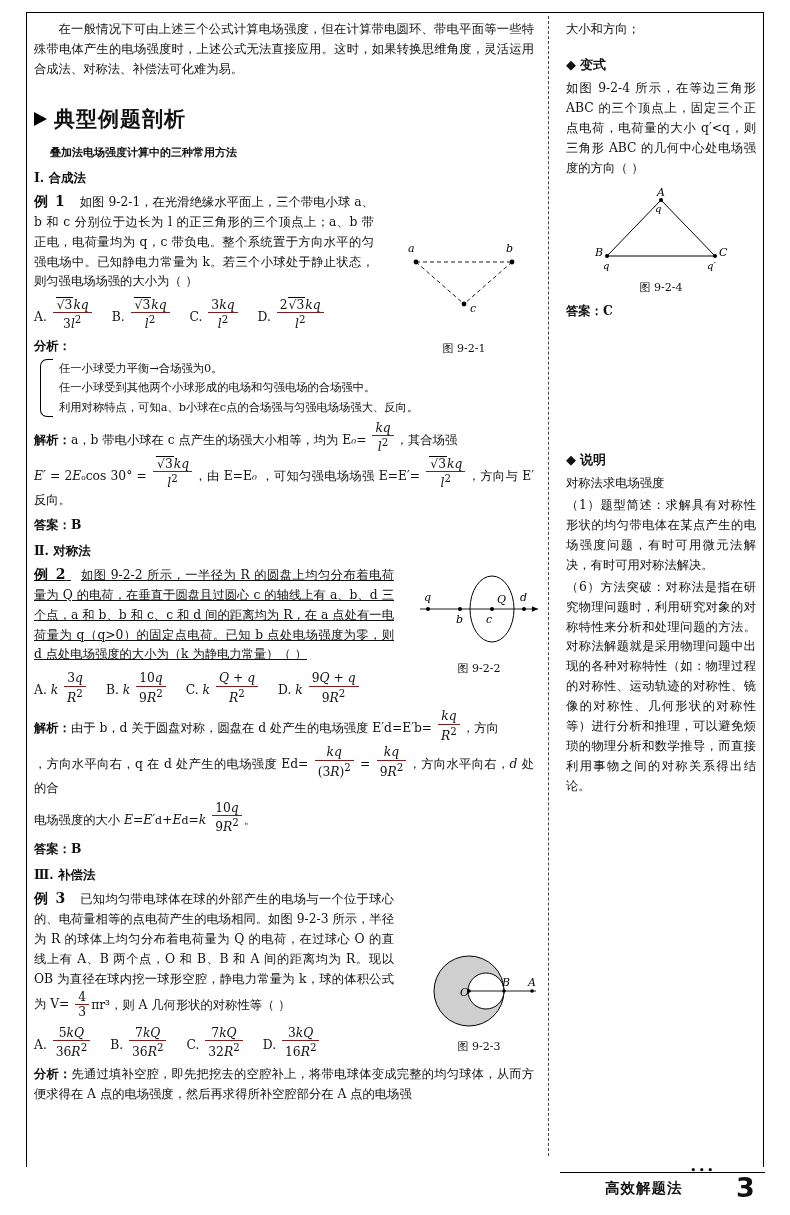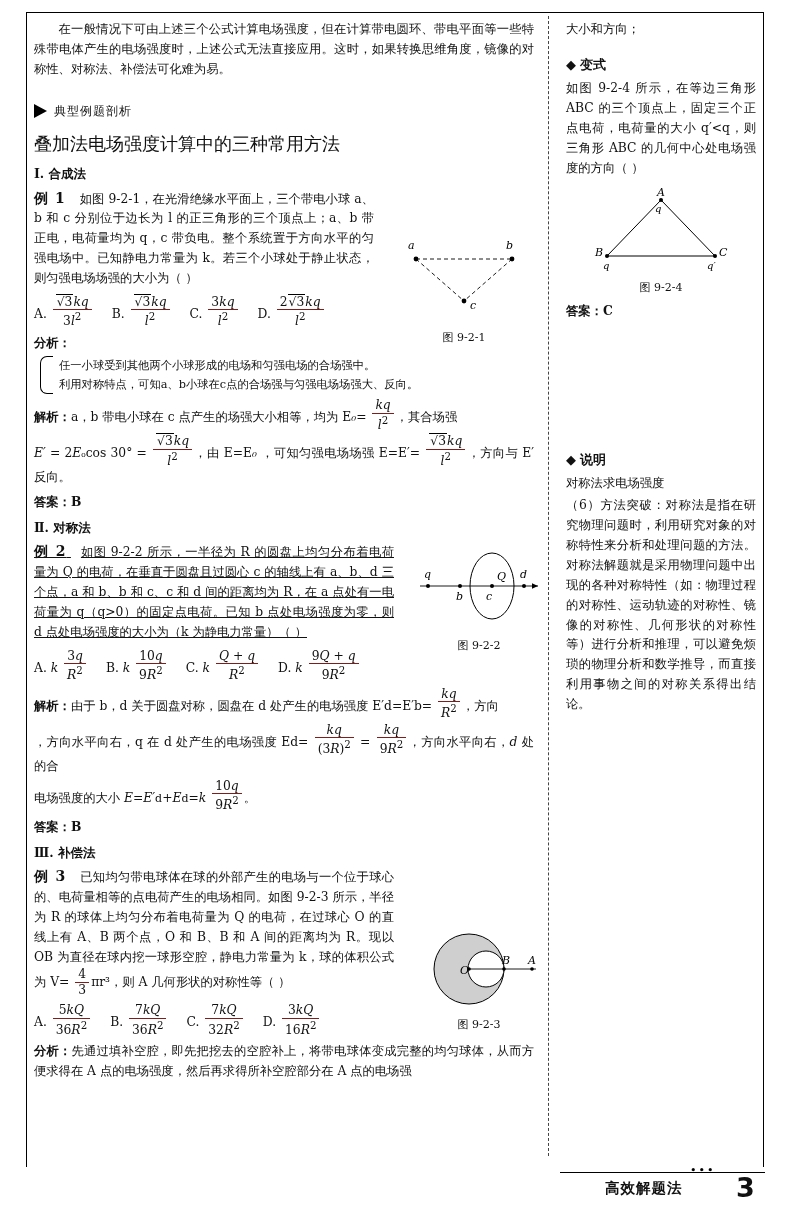--- a/index.html
+++ b/index.html
@@ -24,29 +24,29 @@
   .divider{position:absolute;left:548px;top:16px;height:1140px;border-left:1px dashed #444;}
 
   .col-left{position:absolute;left:34px;top:20px;width:500px;}
   .col-right{position:absolute;left:566px;top:20px;width:190px;}
 
   p{margin:0 0 2px 0;text-align:justify;}
   .indent{text-indent:2em;}
 
   .sec-head{
     margin:22px 0 8px 0;
-    font-weight:normal;font-size:12px;
+    font-weight:bold;font-size:21px;
     display:flex;align-items:center;gap:7px;
     letter-spacing:1px;
   }
   .tri{
     width:0;height:0;border-left:13px solid #000;
     border-top:7px solid transparent;border-bottom:7px solid transparent;
   }
-  .sub-head{font-weight:normal;font-size:18px;margin:6px 0 6px 0;}
+  .sub-head{font-weight:bold;font-size:11px;margin:6px 0 6px 16px;}
   .method-head{font-weight:bold;margin:6px 0 2px 0;font-size:12.5px;}
   .ex-label{font-weight:bold;font-size:14px;letter-spacing:1px;}
 
   .it{font-style:italic;font-family:"DejaVu Serif","Liberation Serif",serif;}
   .opts{display:flex;gap:18px;margin:6px 0 4px 0;align-items:flex-end;}
   .opt{white-space:nowrap;}
   .frac{display:inline-block;text-align:center;vertical-align:-0.62em;margin:0 2px;}
   .frac .num{display:block;border-bottom:1px solid #7f1d1d;padding:0 3px;line-height:1.15;}
   .frac .den{display:block;padding:0 3px;line-height:1.2;}
   .sqrt{border-top:1px solid #000;padding:0 1px 0 1px;}
@@ -85,21 +85,21 @@
 <body>
 
 <div class="page">
   <div class="frame-left"></div>
   <div class="frame-top"></div>
   <div class="frame-right"></div>
   <div class="divider"></div>
 
   <div class="col-left">
 
-    <p class="indent">在一般情况下可由上述三个公式计算电场强度，但在计算带电圆环、带电平面等一些特殊带电体产生的电场强度时，上述公式无法直接应用。这时，如果转换思维角度，镜像的对称性、对称法、补偿法可化难为易。</p>
+    <p class="indent">在一般情况下可由上述三个公式计算电场强度，但在计算带电圆环、带电平面等一些特殊带电体产生的电场强度时，上述公式无法直接应用。这时，如果转换思维角度，灵活运用合成法、对称法、补偿法可化难为易。</p>
 
     <div class="sec-head">
       <span class="tri"></span>
       <span>典型例题剖析</span>
     </div>
 
     <div class="sub-head">叠加法电场强度计算中的三种常用方法</div>
 
     <div class="method-head">Ⅰ. 合成法</div>
 
@@ -116,21 +116,21 @@
           <text x="14" y="10" font-size="11" font-style="italic" font-family="DejaVu Serif, serif">a</text>
           <text x="112" y="10" font-size="11" font-style="italic" font-family="DejaVu Serif, serif">b</text>
           <circle cx="22" cy="20" r="2.4" fill="#000"></circle>
           <circle cx="118" cy="20" r="2.4" fill="#000"></circle>
           <circle cx="70" cy="62" r="2.4" fill="#000"></circle>
           <line x1="22" y1="20" x2="118" y2="20" stroke="#000" stroke-width="0.9" stroke-dasharray="4,3"></line>
           <line x1="22" y1="20" x2="70" y2="62" stroke="#000" stroke-width="0.9" stroke-dasharray="4,3"></line>
           <line x1="118" y1="20" x2="70" y2="62" stroke="#000" stroke-width="0.9" stroke-dasharray="4,3"></line>
           <text x="76" y="70" font-size="11" font-style="italic" font-family="DejaVu Serif, serif">c</text>
         </svg>
-        <div class="figcap" style="margin-top:6px;">图 9-2-1</div>
+        <div class="figcap" style="margin-top:13px;">图 9-2-1</div>
       </div>
     </div>
 
     <div class="opts">
       <span class="opt">A.
         <span class="frac"><span class="num"><span class="sqrt">√3</span><span class="it">kq</span></span><span class="den">3<span class="it">l</span><sup>2</sup></span></span>
       </span>
       <span class="opt">B.
         <span class="frac"><span class="num"><span class="sqrt">√3</span><span class="it">kq</span></span><span class="den"><span class="it">l</span><sup>2</sup></span></span>
       </span>
@@ -139,20 +139,21 @@
       </span>
       <span class="opt">D.
         <span class="frac"><span class="num">2<span class="sqrt">√3</span><span class="it">kq</span></span><span class="den"><span class="it">l</span><sup>2</sup></span></span>
       </span>
     </div>
 
     <p class="bold">分析：</p>
     <div class="brace-block">
       <div class="brace"></div>
       <div class="brace-lines">
+        <div>任一小球受力平衡→合场强为0。</div>
         <div>任一小球受到其他两个小球形成的电场和匀强电场的合场强中。</div>
         <div>利用对称特点，可知a、b小球在c点的合场强与匀强电场场强大、反向。</div>
       </div>
     </div>
 
     <p class="blk">
       <span class="bold">解析：</span><span>a，b 带电小球在 c 点产生的场强大小相等，均为 E</span><span class="it">₀</span>=
       <span class="frac"><span class="num"><span class="it">kq</span></span><span class="den"><span class="it">l</span><sup>2</sup></span></span><span>，其合场强</span>
     </p>
     <p>
@@ -298,20 +299,21 @@
     </div>
 
     <p class="ans">
       <span>答案：</span><span>C</span>
     </p>
 
     <div class="rc-head" style="margin-top:128px;">
       <span class="dia">◆</span><span>说明</span>
     </div>
     <p>对称法求电场强度</p>
+    <p>（1）题型简述：求解具有对称性形状的均匀带电体在某点产生的电场强度问题，有时可用微元法解决，有时可用对称法解决。</p>
     <p>（6）方法突破：对称法是指在研究物理问题时，利用研究对象的对称特性来分析和处理问题的方法。对称法解题就是采用物理问题中出现的各种对称特性（如：物理过程的对称性、运动轨迹的对称性、镜像的对称性、几何形状的对称性等）进行分析和推理，可以避免烦琐的物理分析和数学推导，而直接利用事物之间的对称关系得出结论。</p>
   </div>
 
   <div class="footer">
     <div class="foot-line"></div>
     <div class="foot-dots">•••</div>
     <div class="foot-text">高效解题法</div>
     <div class="foot-num">3</div>
   </div>
 </div>

